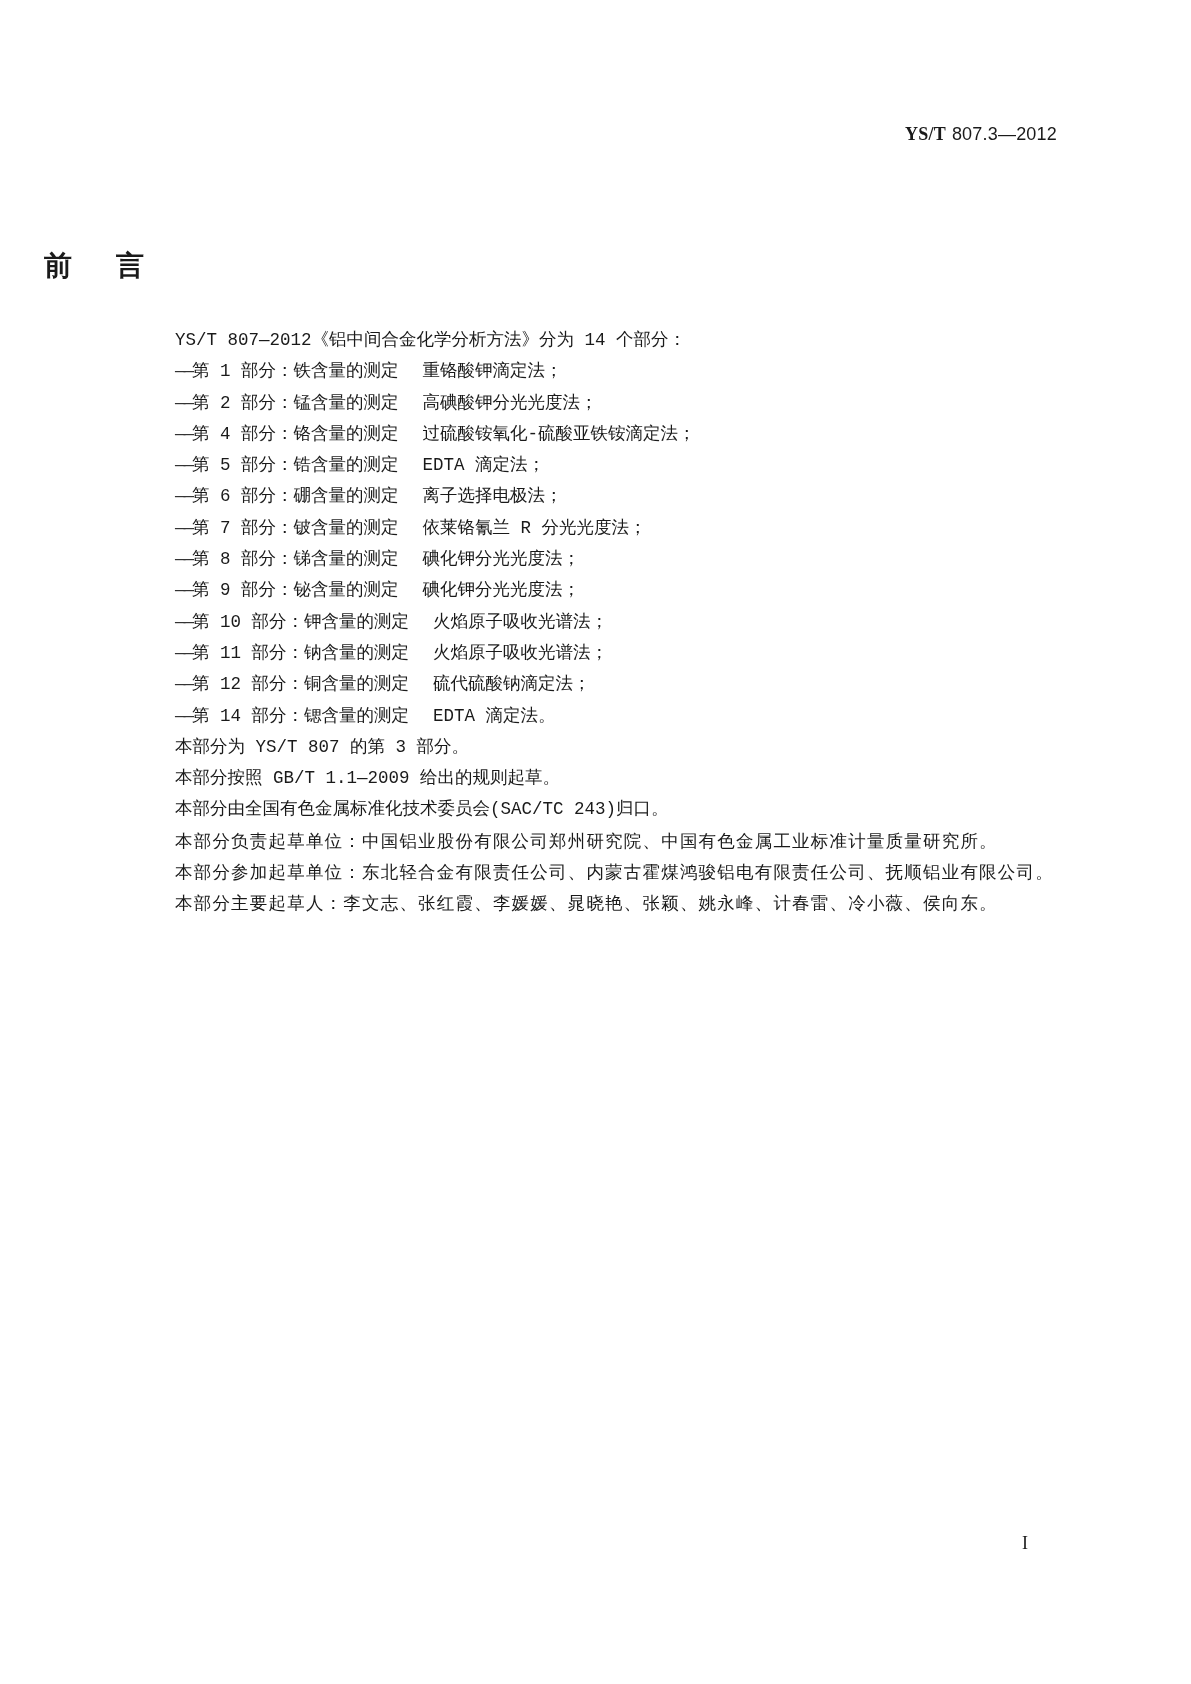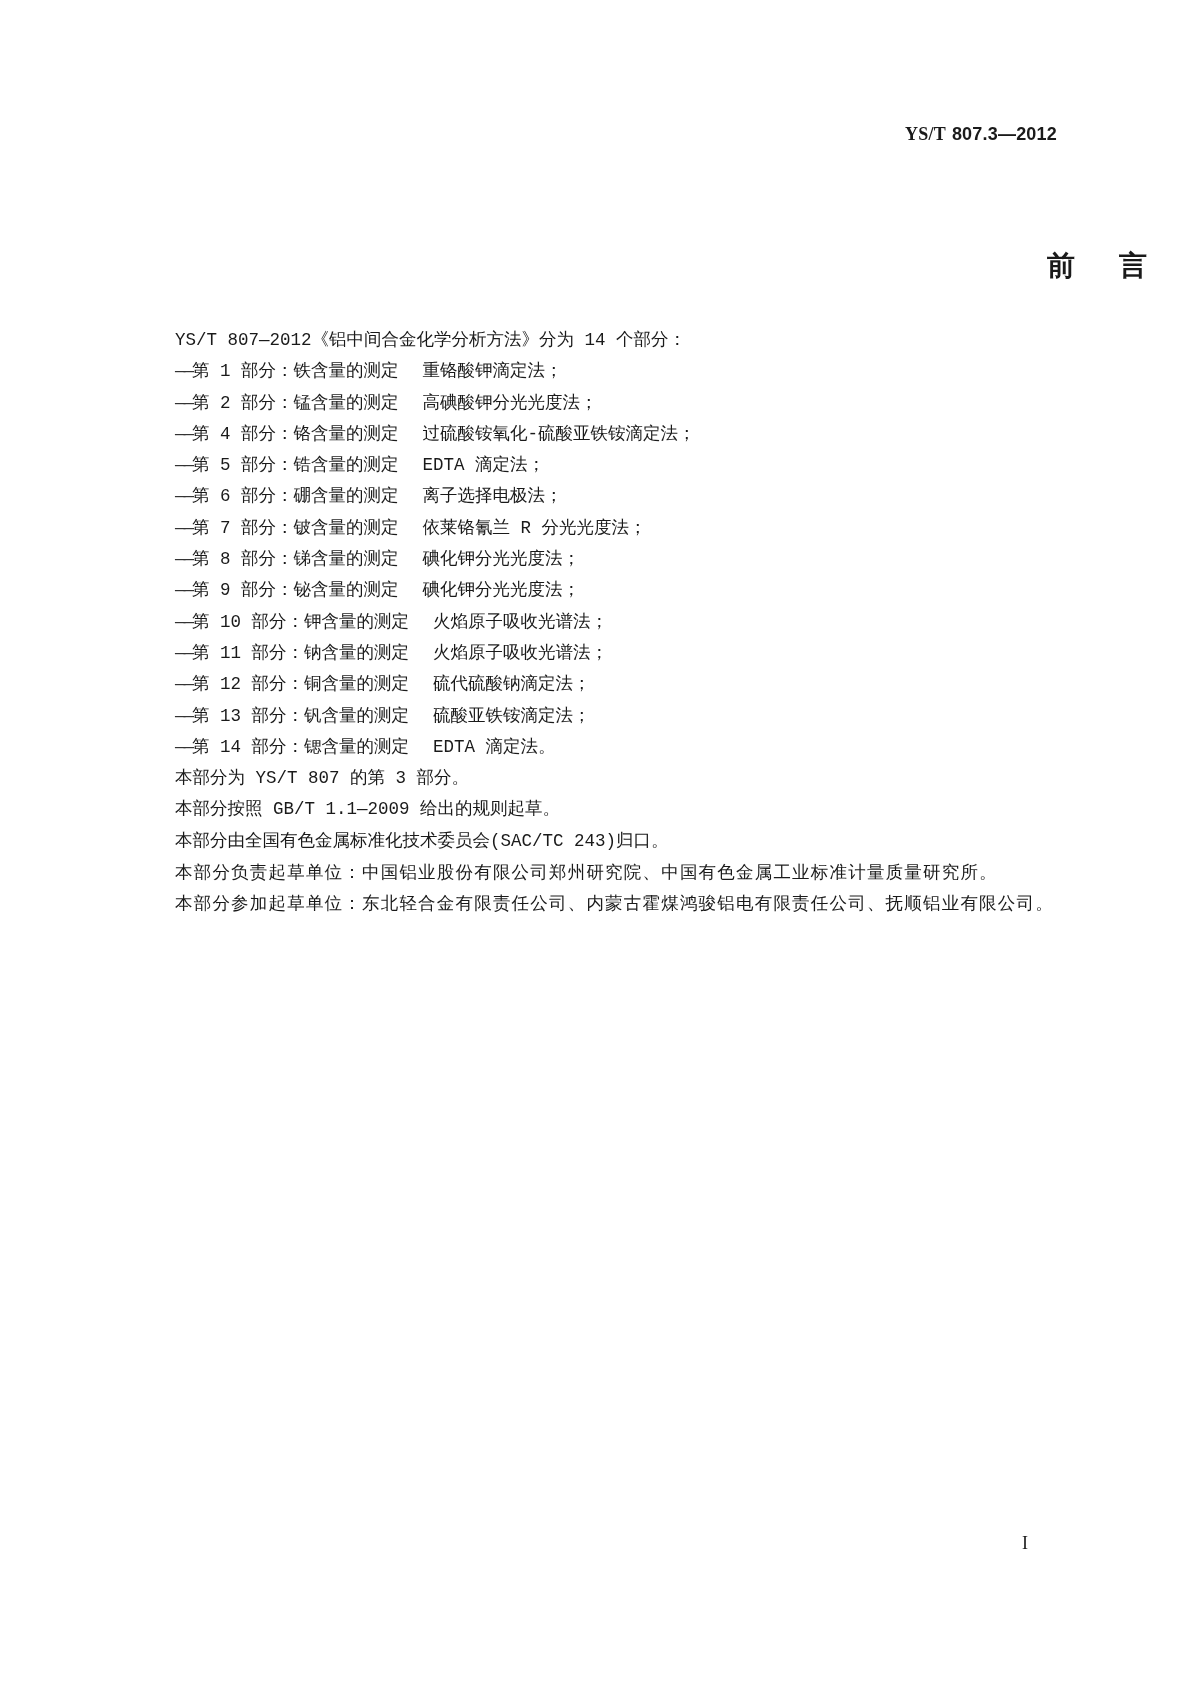--- a/index.html
+++ b/index.html
@@ -25,28 +25,27 @@
     }
     .std-code .prefix {
       font-family: "Liberation Serif", "DejaVu Serif", serif;
       font-weight: bold;
       font-size: 18px;
     }
     .std-code .num {
       font-family: "Liberation Sans", "DejaVu Sans", sans-serif;
       font-size: 18px;
       margin-left: 6px;
-      font-weight: bold;
     }
     .page-title {
       position: absolute;
       top: 228px;
       left: 0;
       width: 1191px;
-      text-align: right;
+      text-align: left;
       font-family: "DejaVu Sans", "Liberation Sans", sans-serif;
       font-weight: bold;
       font-size: 28px;
       letter-spacing: 44px;
       text-indent: 44px;
     }
     .content {
       position: absolute;
       top: 325px;
       left: 133px;
@@ -98,24 +97,24 @@
     <p class="indent item"><span class="dash">——</span><span>第 2 部分：锰含量的测定</span><span class="method">高碘酸钾分光光度法；</span></p>
     <p class="indent item"><span class="dash">——</span><span>第 4 部分：铬含量的测定</span><span class="method">过硫酸铵氧化-硫酸亚铁铵滴定法；</span></p>
     <p class="indent item"><span class="dash">——</span><span>第 5 部分：锆含量的测定</span><span class="method">EDTA 滴定法；</span></p>
     <p class="indent item"><span class="dash">——</span><span>第 6 部分：硼含量的测定</span><span class="method">离子选择电极法；</span></p>
     <p class="indent item"><span class="dash">——</span><span>第 7 部分：铍含量的测定</span><span class="method">依莱铬氰兰 R 分光光度法；</span></p>
     <p class="indent item"><span class="dash">——</span><span>第 8 部分：锑含量的测定</span><span class="method">碘化钾分光光度法；</span></p>
     <p class="indent item"><span class="dash">——</span><span>第 9 部分：铋含量的测定</span><span class="method">碘化钾分光光度法；</span></p>
     <p class="indent item"><span class="dash">——</span><span>第 10 部分：钾含量的测定</span><span class="method">火焰原子吸收光谱法；</span></p>
     <p class="indent item"><span class="dash">——</span><span>第 11 部分：钠含量的测定</span><span class="method">火焰原子吸收光谱法；</span></p>
     <p class="indent item"><span class="dash">——</span><span>第 12 部分：铜含量的测定</span><span class="method">硫代硫酸钠滴定法；</span></p>
-    <p class="indent item"><span class="dash">——</span><span>第 13 部分：钒含量的测定</span><span class="method">硫酸亚铁铵滴定法；</span></p>
     <p class="indent item"><span class="dash">——</span><span>第 14 部分：锶含量的测定</span><span class="method">EDTA 滴定法。</span></p>
   </div>
 
   <p class="indent">本部分为 YS/T 807 的第 3 部分。</p>
   <p class="indent">本部分按照 GB/T 1.1—2009 给出的规则起草。</p>
   <p class="indent">本部分由全国有色金属标准化技术委员会(SAC/TC 243)归口。</p>
   <p class="para">本部分负责起草单位：中国铝业股份有限公司郑州研究院、中国有色金属工业标准计量质量研究所。</p>
   <p class="para">本部分参加起草单位：东北轻合金有限责任公司、内蒙古霍煤鸿骏铝电有限责任公司、抚顺铝业有限公司。</p>
+  <p class="para">本部分主要起草人：李文志、张红霞、李媛媛、晁晓艳、张颖、姚永峰、计春雷、冷小薇、侯向东。</p>
 </div>
 
 <div class="page-number">I</div>
 
 </body></html>

